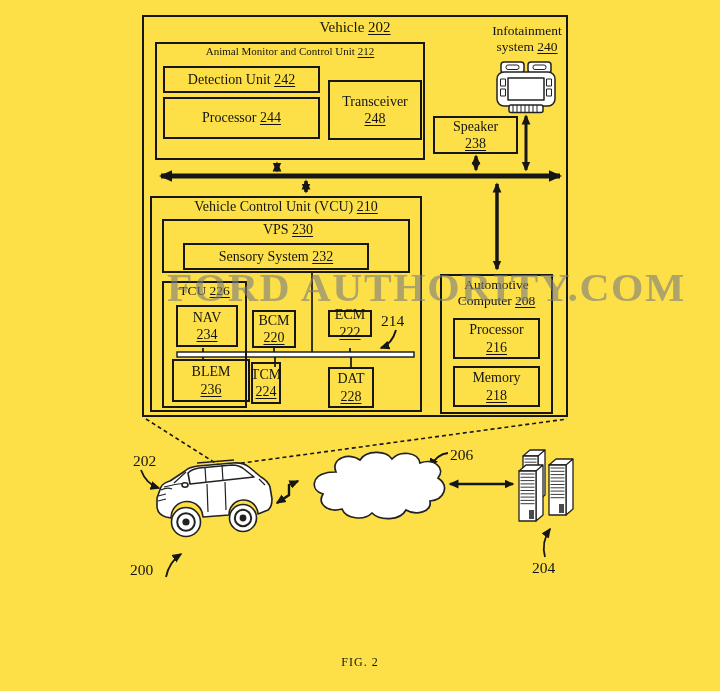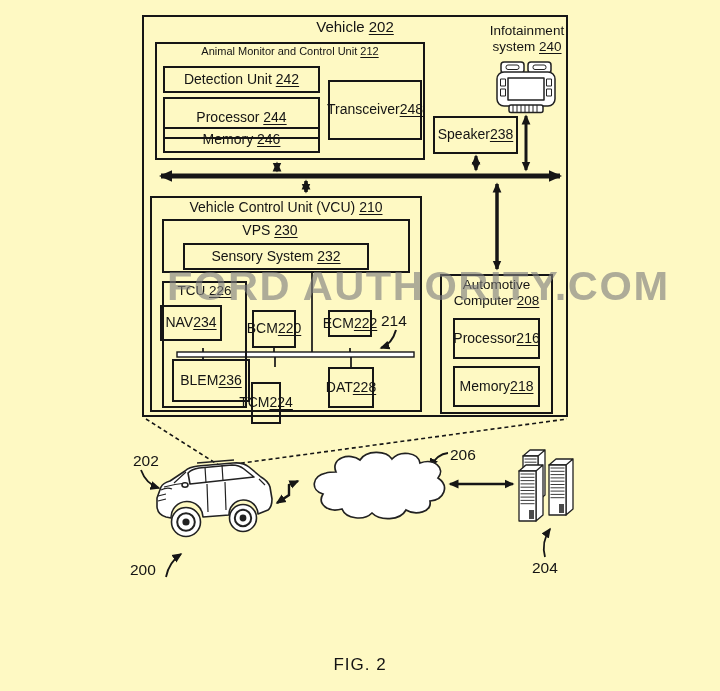--- a/index.html
+++ b/index.html
@@ -1,30 +1,30 @@
 <!DOCTYPE html>
 <html><head>
 <meta charset="utf-8">
 <style>
   html,body{margin:0;padding:0;background:#fff}
-  .canvas{position:relative;width:720px;height:691px;background:#fef9c3;overflow:hidden;
-          font-family:Liberation Sans, sans-serif;color:#141414}
+  .canvas{position:relative;width:720px;height:691px;background:#fde047;overflow:hidden;
+          font-family:Liberation Serif, serif;color:#141414}
   svg.layer{position:absolute;left:0;top:0;z-index:1}
   .box{position:absolute;box-sizing:border-box;border:2px solid #161616;background:transparent;
        display:flex;align-items:center;justify-content:center;text-align:center;
        font-size:14px;line-height:1.22;z-index:2}
-  .col{flex-direction:row}
+  .col{flex-direction:column}
   .b25{border-width:2.5px}
   .olabel{position:absolute;z-index:2;text-align:center;font-size:14px;line-height:1.2}
   .num{text-decoration:underline;text-underline-offset:2px}
   .ref{position:absolute;z-index:3;font-size:15.5px}
   .wm{position:absolute;z-index:6;left:167px;top:264px;font-size:40px;font-weight:bold;
       color:#7e7e7e;opacity:.62;letter-spacing:1.5px;white-space:nowrap;
       transform:scaleX(1.04);transform-origin:left center;pointer-events:none}
-  .fig{position:absolute;left:0;right:0;top:655px;text-align:center;font-size:17px;
+  .fig{position:absolute;left:0;right:0;top:655px;text-align:center;font-size:12px;
        letter-spacing:1px;z-index:2}
 </style>
 </head>
 <body>
 
 <div class="canvas">
 
   <svg class="layer" width="720" height="691" viewBox="0 0 720 691">
     <defs>
       <marker id="mB" markerUnits="userSpaceOnUse" markerWidth="14" markerHeight="13" refX="11" refY="6.5" orient="auto-start-reverse">
@@ -131,24 +131,20 @@
   </div>
 
   <div class="box" style="left:163px;top:66px;width:157px;height:27px">
     <span><span>Detection Unit</span>
     <span class="num">242</span></span>
   </div>
   <div class="box" style="left:163px;top:97px;width:157px;height:42px">
     <span><span>Processor</span>
     <span class="num">244</span></span>
   </div>
-  <div class="box" style="left:163px;top:127px;width:157px;height:26px">
-    <span><span>Memory</span>
-    <span class="num">246</span></span>
-  </div>
   <div class="box col" style="left:328px;top:80px;width:94px;height:60px">
     <span>Transceiver</span>
     <span class="num">248</span>
   </div>
 
   <div class="olabel" style="left:478px;top:23px;width:98px;font-size:13.5px">
     <span>Infotainment</span><br>
     <span>system</span>
     <span class="num">240</span>
   </div>
@@ -158,51 +154,51 @@
     <span class="num">238</span>
   </div>
 
   <div class="box b25" style="left:150px;top:196px;width:272px;height:216px"></div>
   <div class="olabel" style="left:150px;top:199px;width:272px">
     <span>Vehicle Control Unit (VCU)</span>
     <span class="num">210</span>
   </div>
 
   <div class="box" style="left:162px;top:219px;width:248px;height:54px"></div>
-  <div class="olabel" style="left:146px;top:222px;width:248px">
+  <div class="olabel" style="left:164px;top:222px;width:248px">
     <span>VPS</span>
     <span class="num">230</span>
   </div>
   <div class="box" style="left:183px;top:243px;width:186px;height:27px">
     <span><span>Sensory System</span>
     <span class="num">232</span></span>
   </div>
 
   <div class="box" style="left:162px;top:281px;width:85px;height:127px"></div>
   <div class="olabel" style="left:162px;top:283px;width:85px;font-size:13.5px">
     <span>TCU</span>
     <span class="num">226</span>
   </div>
-  <div class="box col" style="left:160px;top:305px;width:62px;height:36px">
+  <div class="box col" style="left:176px;top:305px;width:62px;height:42px">
     <span>NAV</span>
     <span class="num">234</span>
   </div>
   <div class="box col" style="left:172px;top:359px;width:78px;height:43px">
     <span>BLEM</span>
     <span class="num">236</span>
   </div>
   <div class="box col" style="left:252px;top:310px;width:44px;height:38px">
     <span>BCM</span>
     <span class="num">220</span>
   </div>
   <div class="box col" style="left:328px;top:310px;width:44px;height:27px">
     <span>ECM</span>
     <span class="num">222</span>
   </div>
-  <div class="box col" style="left:251px;top:382px;width:30px;height:42px">
+  <div class="box col" style="left:251px;top:362px;width:30px;height:42px">
     <span>TCM</span>
     <span class="num">224</span>
   </div>
   <div class="box col" style="left:328px;top:367px;width:46px;height:41px">
     <span>DAT</span>
     <span class="num">228</span>
   </div>
 
   <div class="box b25" style="left:440px;top:274px;width:113px;height:140px"></div>
   <div class="olabel" style="left:440px;top:277px;width:113px;font-size:13.5px">

